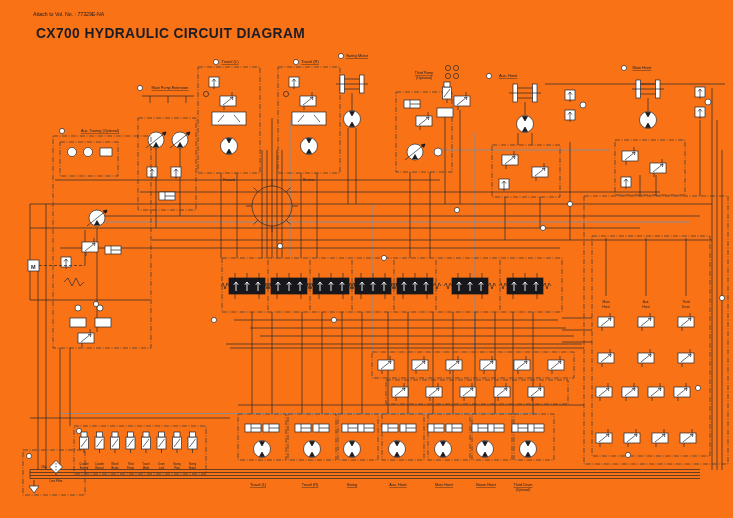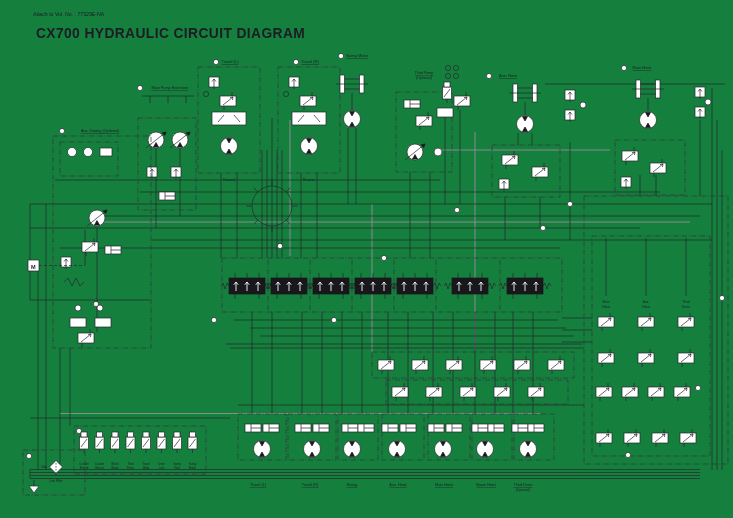--- a/index.html
+++ b/index.html
@@ -1,16 +1,16 @@
 <!DOCTYPE html>
 <html><head>
 <meta charset="utf-8">
 <style>
   html,body{margin:0;padding:0;background:#ffffff;}
-  #page{position:relative;width:733px;height:518px;background:#15803d;overflow:hidden;
+  #page{position:relative;width:733px;height:518px;background:#f97316;overflow:hidden;
         font-family:"Liberation Sans",sans-serif;}
   svg{display:block;}
   #schem{stroke:#26262b;stroke-width:.7;fill:none;stroke-linecap:butt;}
   #schem text{stroke:none;fill:#1c1c24;font-family:"Liberation Sans",sans-serif;}
   .ttl{font-weight:bold;letter-spacing:.4px;}
   .sm{fill:#3a3a42;}
   .ul{text-decoration:underline;}
   .mid{text-anchor:middle;}
   .end{text-anchor:end;}
   .dd{stroke:#35353c;stroke-width:.7;stroke-dasharray:5 1.5 1 1.5;fill:none;}

